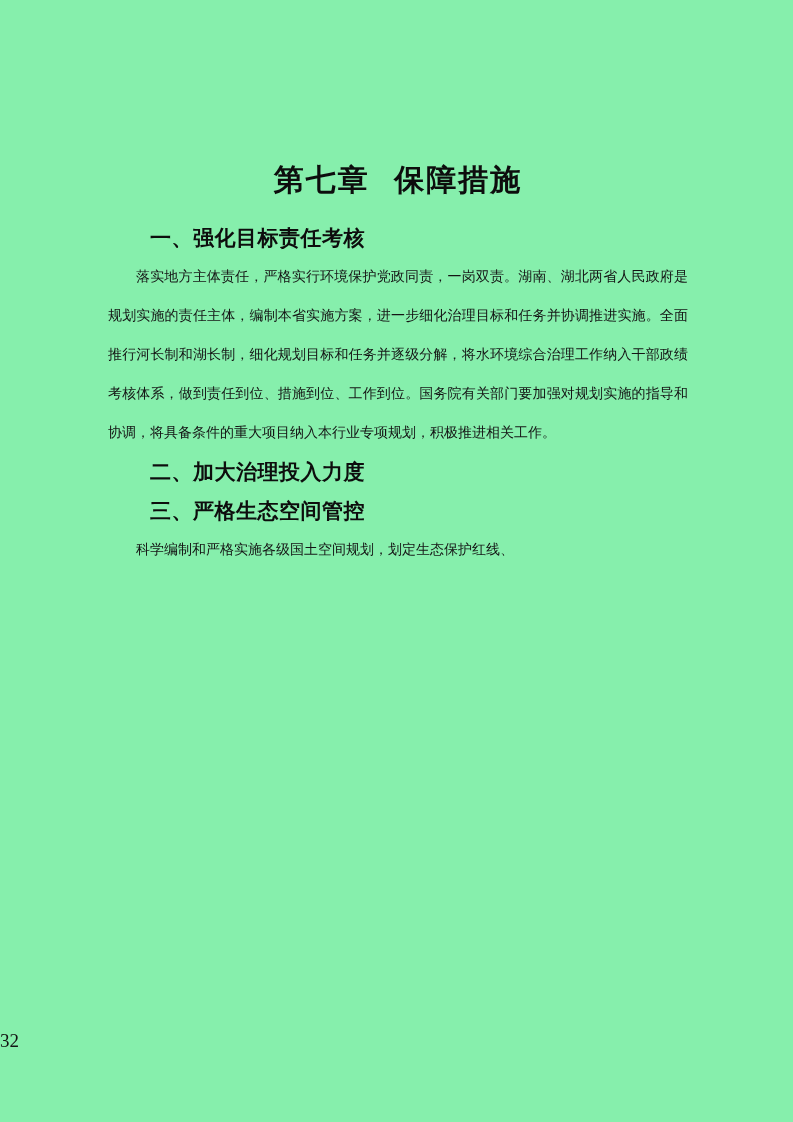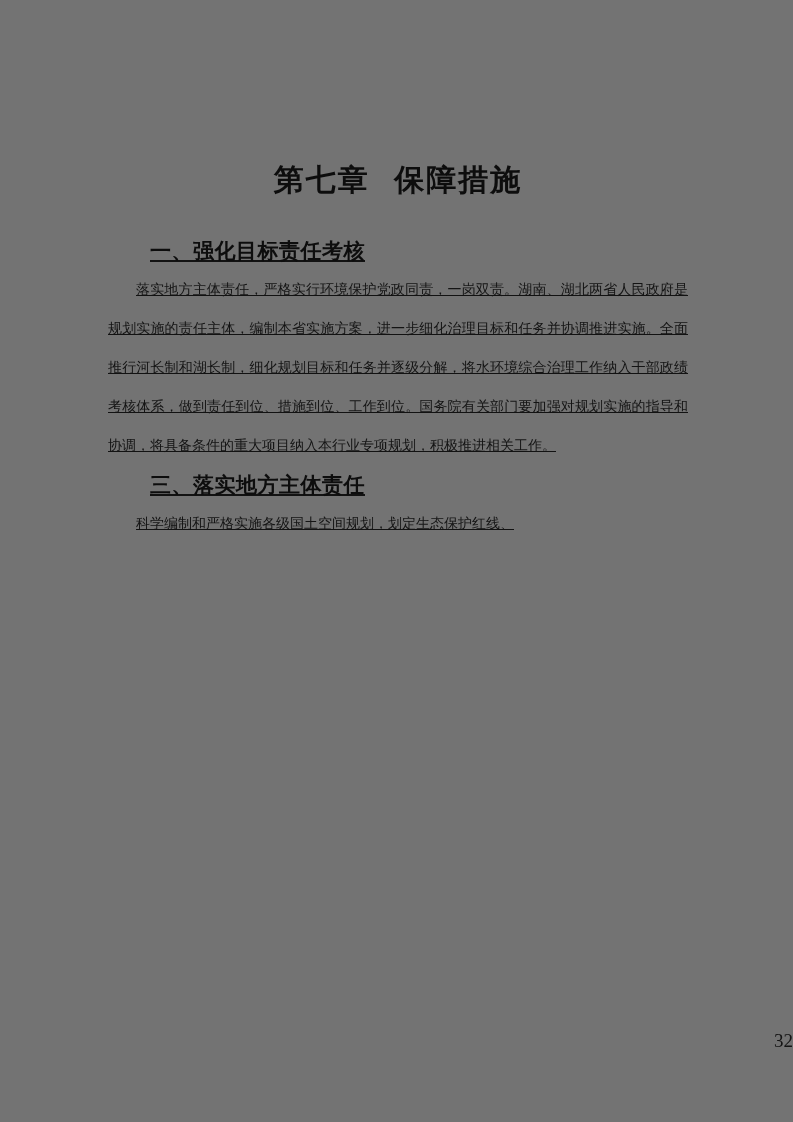--- a/index.html
+++ b/index.html
@@ -5,41 +5,40 @@
   html, body {
     margin: 0;
     padding: 0;
     background: #ffffff;
   }
   .page {
     position: relative;
     width: 793px;
     height: 1122px;
     margin: 0 auto;
-    background: #737373;
+    background: #86efac;
     box-sizing: border-box;
     padding: 160px 105px 0 108px;
     color: #121212;
     overflow: hidden;
   }
   .chapter-title {
     margin: 0;
     text-align: center;
     font-family: "Liberation Sans", sans-serif;
     font-weight: bold;
     font-size: 30px;
     line-height: 40px;
     letter-spacing: 2px;
     word-spacing: 14px;
     color: #0d0d0d;
     white-space: nowrap;
   }
   .content {
-    margin-top: 31px;
-    text-decoration: underline;
+    margin-top: 18px;
   }
   .section-heading {
     margin: 0;
     font-family: "Liberation Sans", sans-serif;
     font-weight: bold;
     font-size: 21px;
     line-height: 39px;
     text-indent: 2em;
     letter-spacing: 0.5px;
     color: #0d0d0d;
@@ -52,40 +51,41 @@
     text-align: justify;
     text-justify: inter-ideograph;
     text-indent: 2em;
     color: #141414;
   }
   .page-number {
     position: absolute;
     top: 1029px;
     left: 0;
     right: 0;
-    text-align: right;
+    text-align: left;
     font-family: "Liberation Serif", "DejaVu Serif", serif;
     font-size: 19px;
     line-height: 24px;
     color: #141414;
   }
 </style>
 </head>
 <body>
 
 <div class="page">
 
   <h1 class="chapter-title">第七章 保障措施</h1>
 
   <div class="content">
 
     <h2 class="section-heading">一、强化目标责任考核</h2>
     <p class="body-paragraph">落实地方主体责任，严格实行环境保护党政同责，一岗双责。湖南、湖北两省人民政府是规划实施的责任主体，编制本省实施方案，进一步细化治理目标和任务并协调推进实施。全面推行河长制和湖长制，细化规划目标和任务并逐级分解，将水环境综合治理工作纳入干部政绩考核体系，做到责任到位、措施到位、工作到位。国务院有关部门要加强对规划实施的指导和协调，将具备条件的重大项目纳入本行业专项规划，积极推进相关工作。</p>
 
+    <h2 class="section-heading">二、加大治理投入力度</h2>
 
-    <h2 class="section-heading">三、落实地方主体责任</h2>
+    <h2 class="section-heading">三、严格生态空间管控</h2>
     <p class="body-paragraph">科学编制和严格实施各级国土空间规划，划定生态保护红线、</p>
 
   </div>
 
   <div class="page-number">32</div>
 
 </div>
 
 </body></html>

